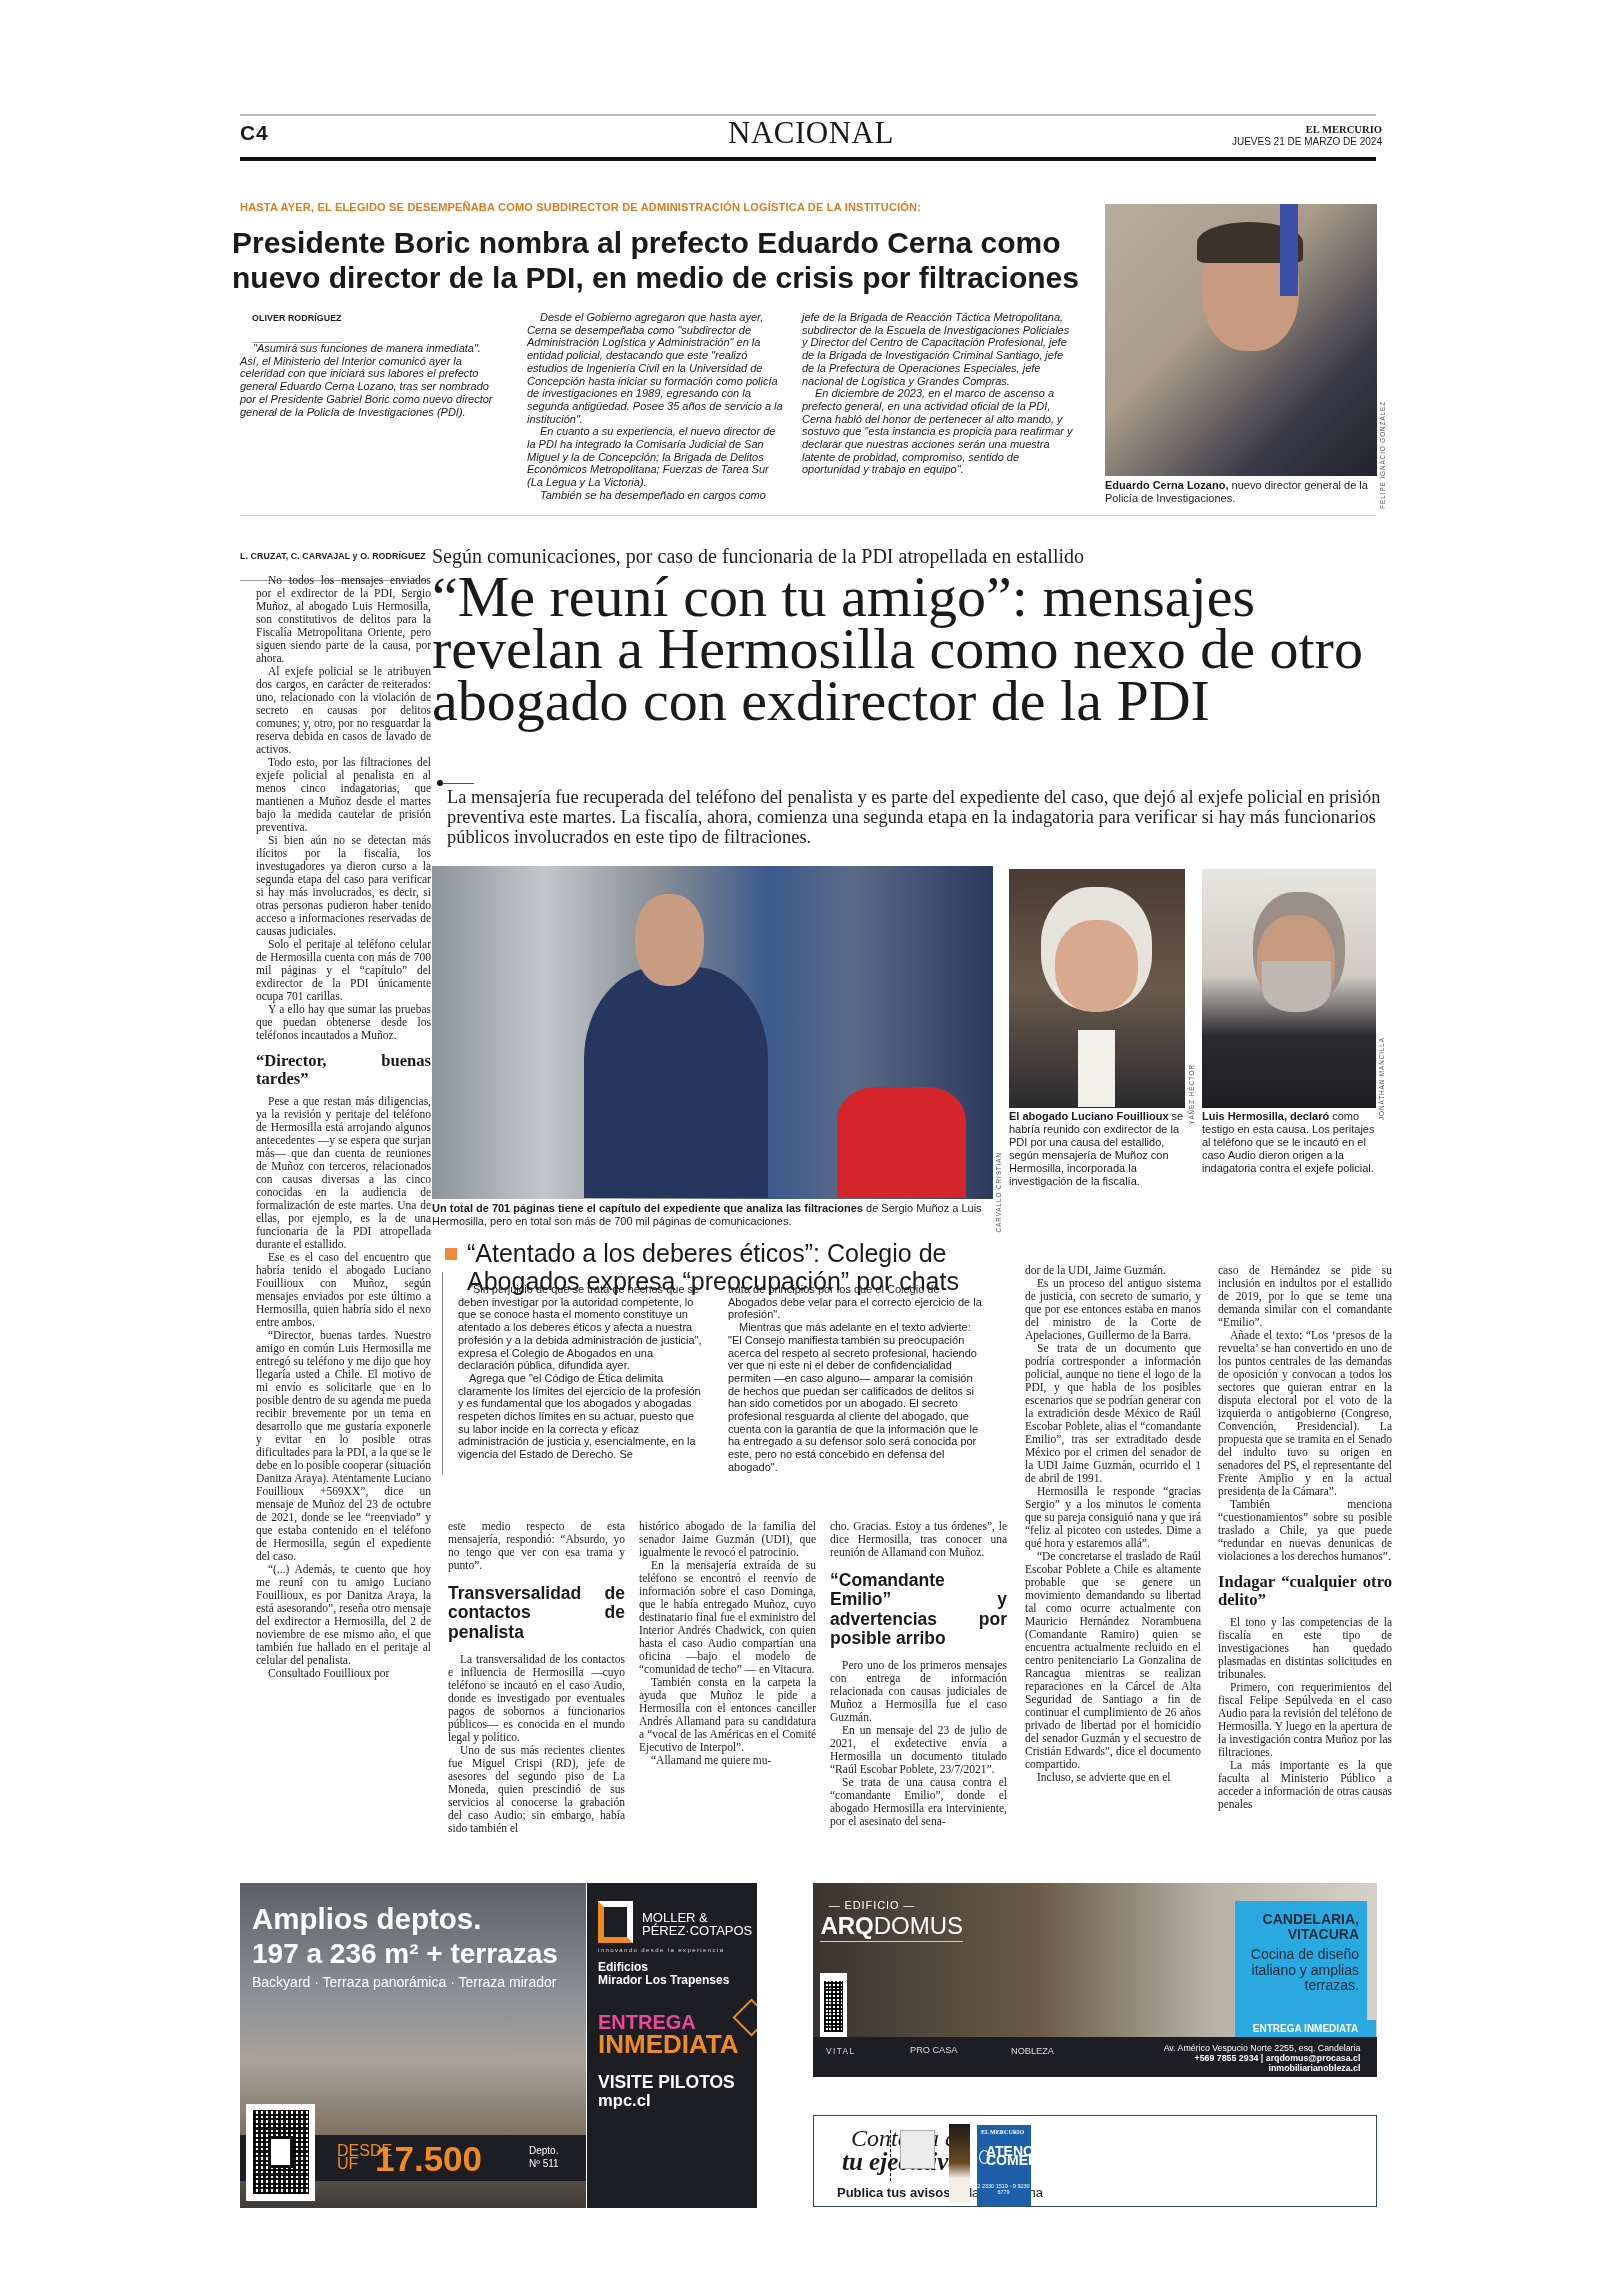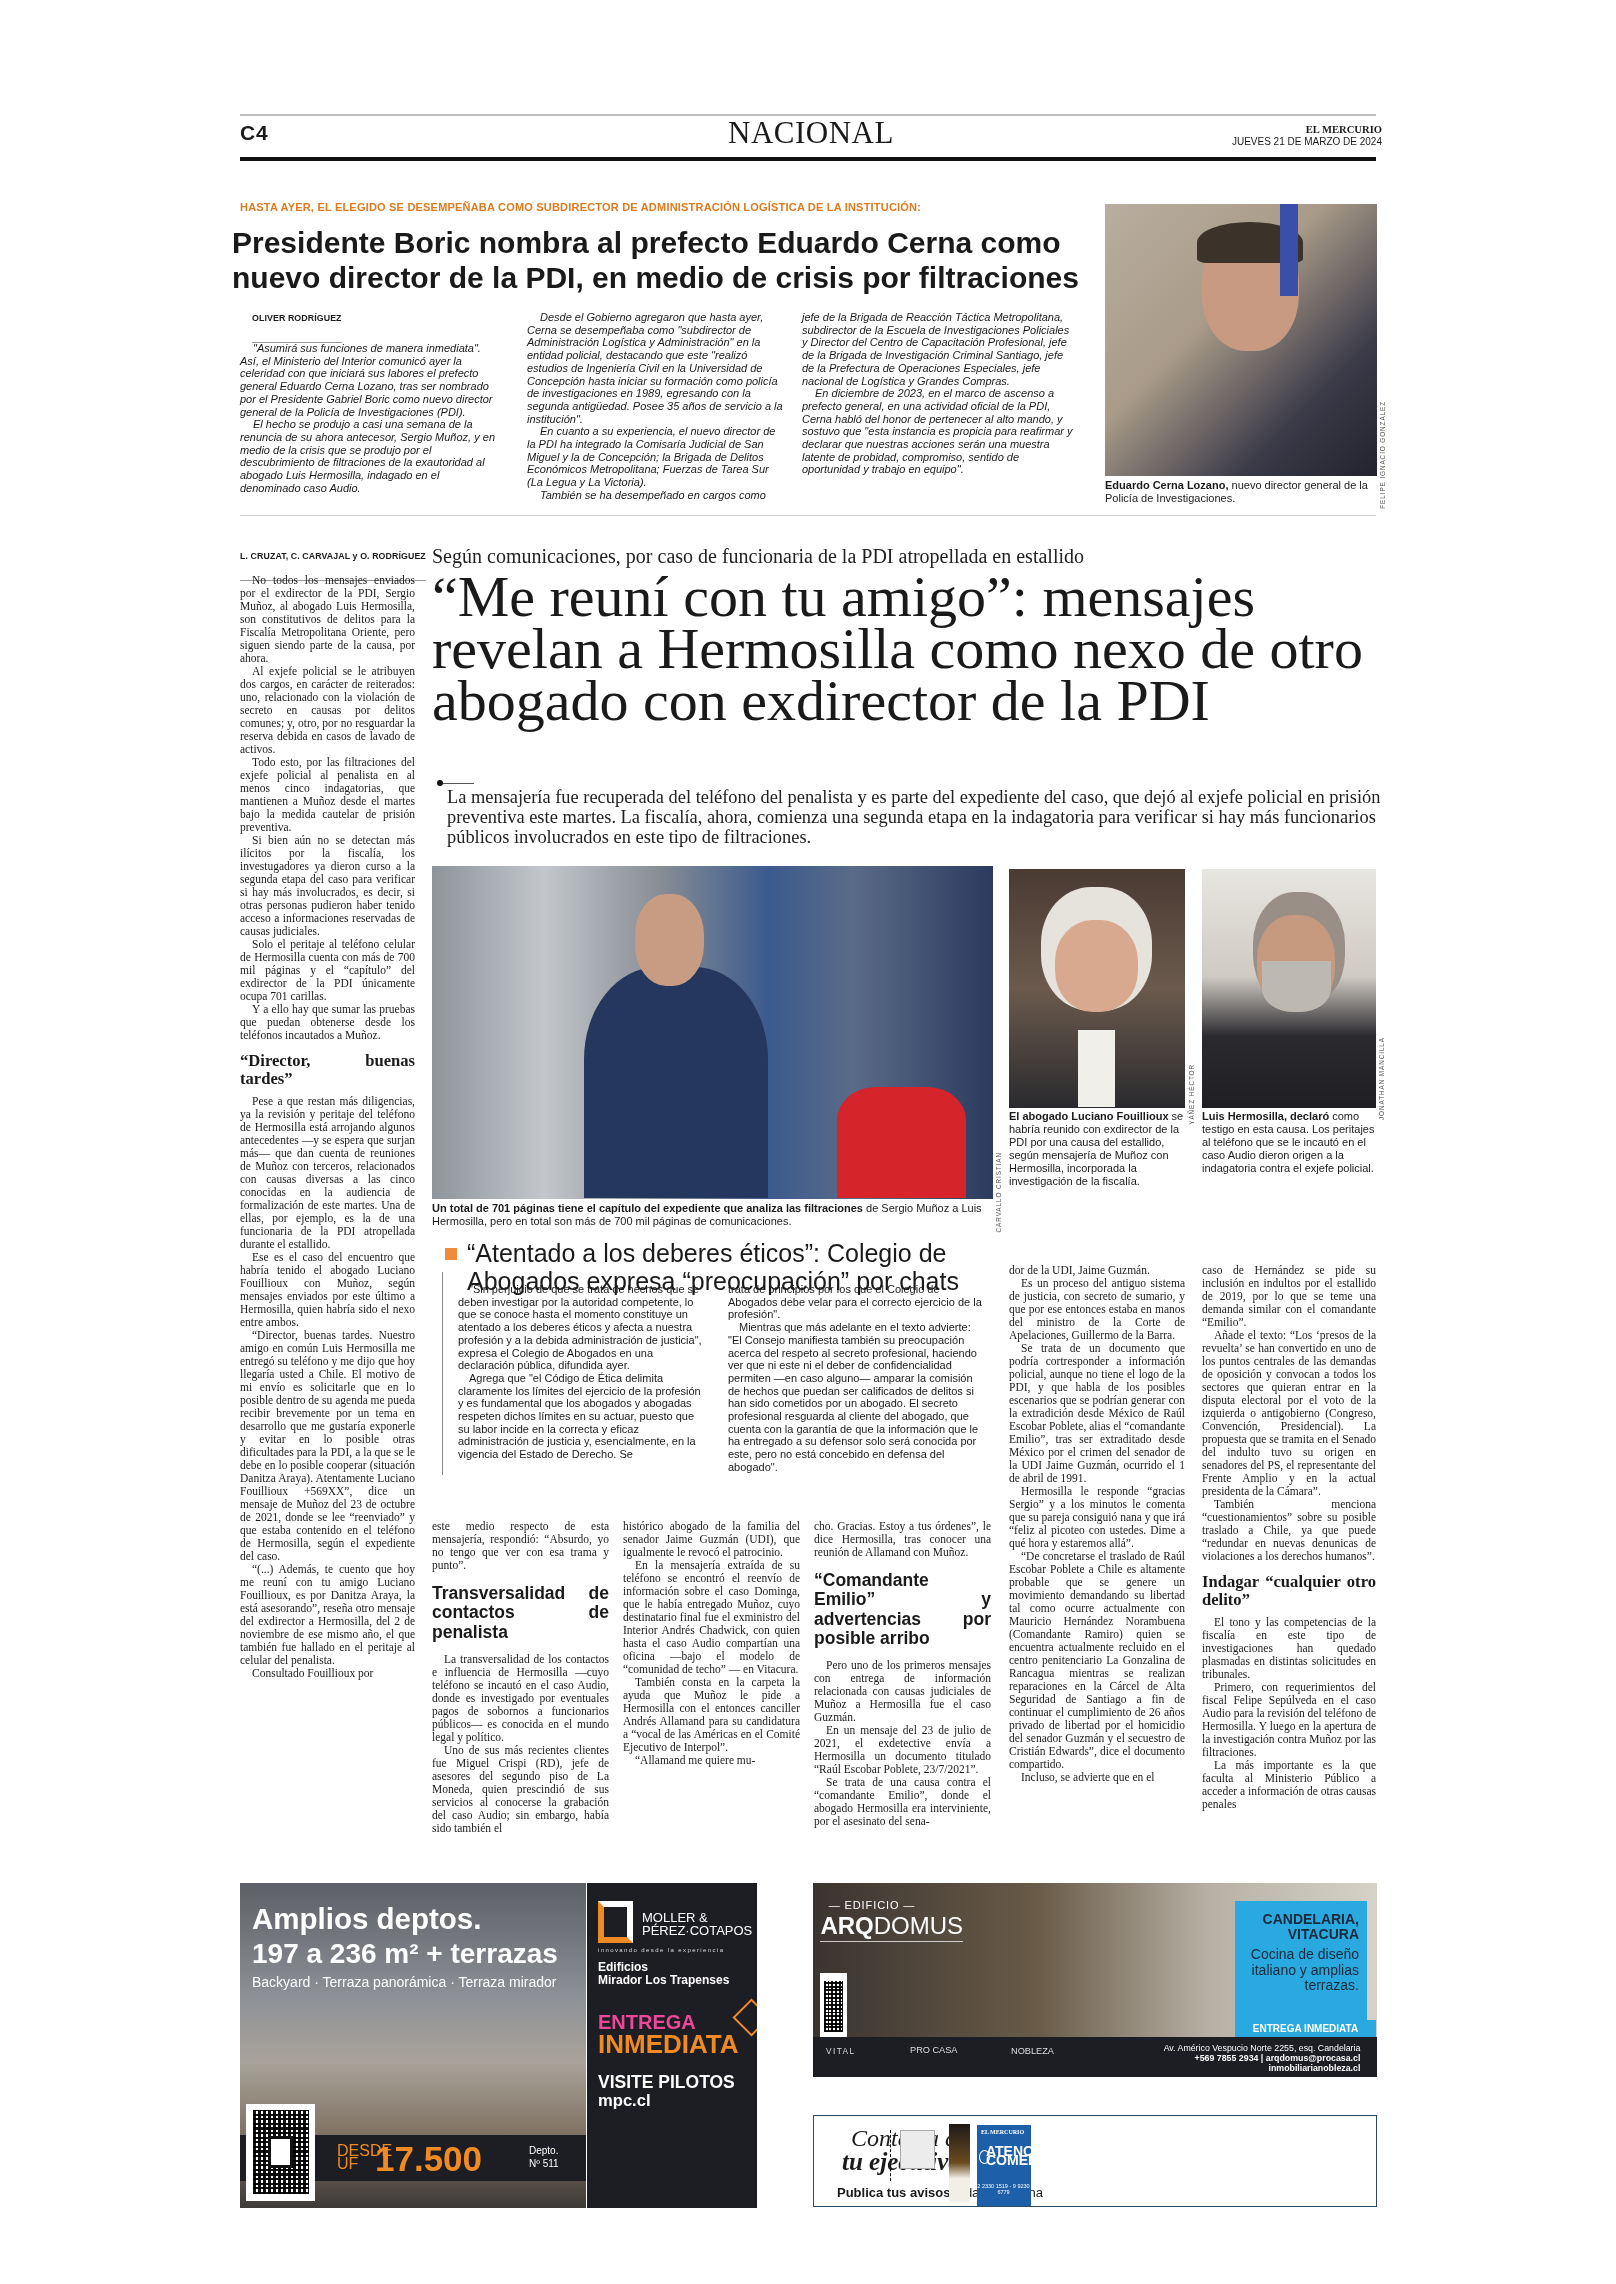--- a/index.html
+++ b/index.html
@@ -29,21 +29,21 @@
   .caption b{font-weight:bold;}
 
   
   #byline2{left:240px;top:551px;}
   #kicker2{left:432px;top:545px;font-size:20px;color:#222;}
   #hed2{left:432px;top:571px;width:967px;font-size:58px;line-height:52px;}
   #deck-dot{left:437px;top:780px;width:6.4px;height:6.4px;border-radius:50%;background:#111;}
   #deck-line{left:443px;top:783px;width:31px;height:1.4px;background:#555;}
   #deck{left:447px;top:787px;width:935px;font-size:18.4px;line-height:20px;color:#222;}
 
-  .col{font-size:11.5px;line-height:13px;text-align:justify;hyphens:auto;}
+  .col{font-size:11.5px;line-height:13px;text-align:justify;hyphens:auto;margin-left:16px;}
   .col p{margin:0;text-indent:12px;}
   .subhead{font-weight:bold;font-size:16.6px;line-height:17.5px;margin:10px 0 8.3px;}
   .subhead-sans{font-family:"Liberation Sans Narrow","Liberation Sans",sans-serif;font-weight:bold;font-size:17.5px;line-height:19.3px;margin:12px 0 11px;}
 
   #sidebar-sq{left:445px;top:1248px;width:12px;height:12px;background:#f08a3a;}
   #sidebar-hed{left:467px;top:1239px;width:521px;font-size:25px;line-height:28px;font-family:"Liberation Sans Narrow","Liberation Sans",sans-serif;}
   #sidebar-rule{left:442px;top:1272px;width:0.9px;height:203px;background:#888;}
   .col-sb{font-family:"Liberation Sans Narrow","Liberation Sans",sans-serif;font-size:11px;line-height:12.7px;}
   .col-sb p{margin:0;text-indent:11px;}
 
@@ -67,21 +67,20 @@
 </div>
 <div class="abs rule-thick" style="left:240px;top:157px;width:1136px;"></div>
 
 <div id="kicker1" class="abs cond">HASTA AYER, EL ELEGIDO SE DESEMPEÑABA COMO SUBDIRECTOR DE ADMINISTRACIÓN LOGÍSTICA DE LA INSTITUCIÓN:</div>
 <h1 id="hed1" class="abs cond" style="margin:0;">Presidente Boric nombra al prefecto Eduardo Cerna como nuevo director de la PDI, en medio de crisis por filtraciones</h1>
 
 <div class="abs byline cond" style="left:252px;top:313px;">OLIVER RODRÍGUEZ</div>
 
 <div class="abs body-s1" style="left:240px;top:342px;width:258px;">
   <p>"Asumirá sus funciones de manera inmediata". Así, el Ministerio del Interior comunicó ayer la celeridad con que iniciará sus labores el prefecto general Eduardo Cerna Lozano, tras ser nombrado por el Presidente Gabriel Boric como nuevo director general de la Policía de Investigaciones (PDI).</p>
-  <p>El hecho se produjo a casi una semana de la renuncia de su ahora antecesor, Sergio Muñoz, y en medio de la crisis que se produjo por el descubrimiento de filtraciones de la exautoridad al abogado Luis Hermosilla, indagado en el denominado caso Audio.</p>
 </div>
 <div class="abs body-s1" style="left:527px;top:311px;width:258px;">
   <p>Desde el Gobierno agregaron que hasta ayer, Cerna se desempeñaba como "subdirector de Administración Logística y Administración" en la entidad policial, destacando que este "realizó estudios de Ingeniería Civil en la Universidad de Concepción hasta iniciar su formación como policía de investigaciones en 1989, egresando con la segunda antigüedad. Posee 35 años de servicio a la institución".</p>
   <p>En cuanto a su experiencia, el nuevo director de la PDI ha integrado la Comisaría Judicial de San Miguel y la de Concepción; la Brigada de Delitos Económicos Metropolitana; Fuerzas de Tarea Sur (La Legua y La Victoria).</p>
   <p>También se ha desempeñado en cargos como</p>
 </div>
 <div class="abs body-s1" style="left:802px;top:311px;width:272px;">
   <p style="text-indent:0">jefe de la Brigada de Reacción Táctica Metropolitana, subdirector de la Escuela de Investigaciones Policiales y Director del Centro de Capacitación Profesional, jefe de la Brigada de Investigación Criminal Santiago, jefe de la Prefectura de Operaciones Especiales, jefe nacional de Logística y Grandes Compras.</p>
   <p>En diciembre de 2023, en el marco de ascenso a prefecto general, en una actividad oficial de la PDI, Cerna habló del honor de pertenecer al alto mando, y sostuvo que "esta instancia es propicia para reafirmar y declarar que nuestras acciones serán una muestra latente de probidad, compromiso, sentido de oportunidad y trabajo en equipo".</p>
 </div>

